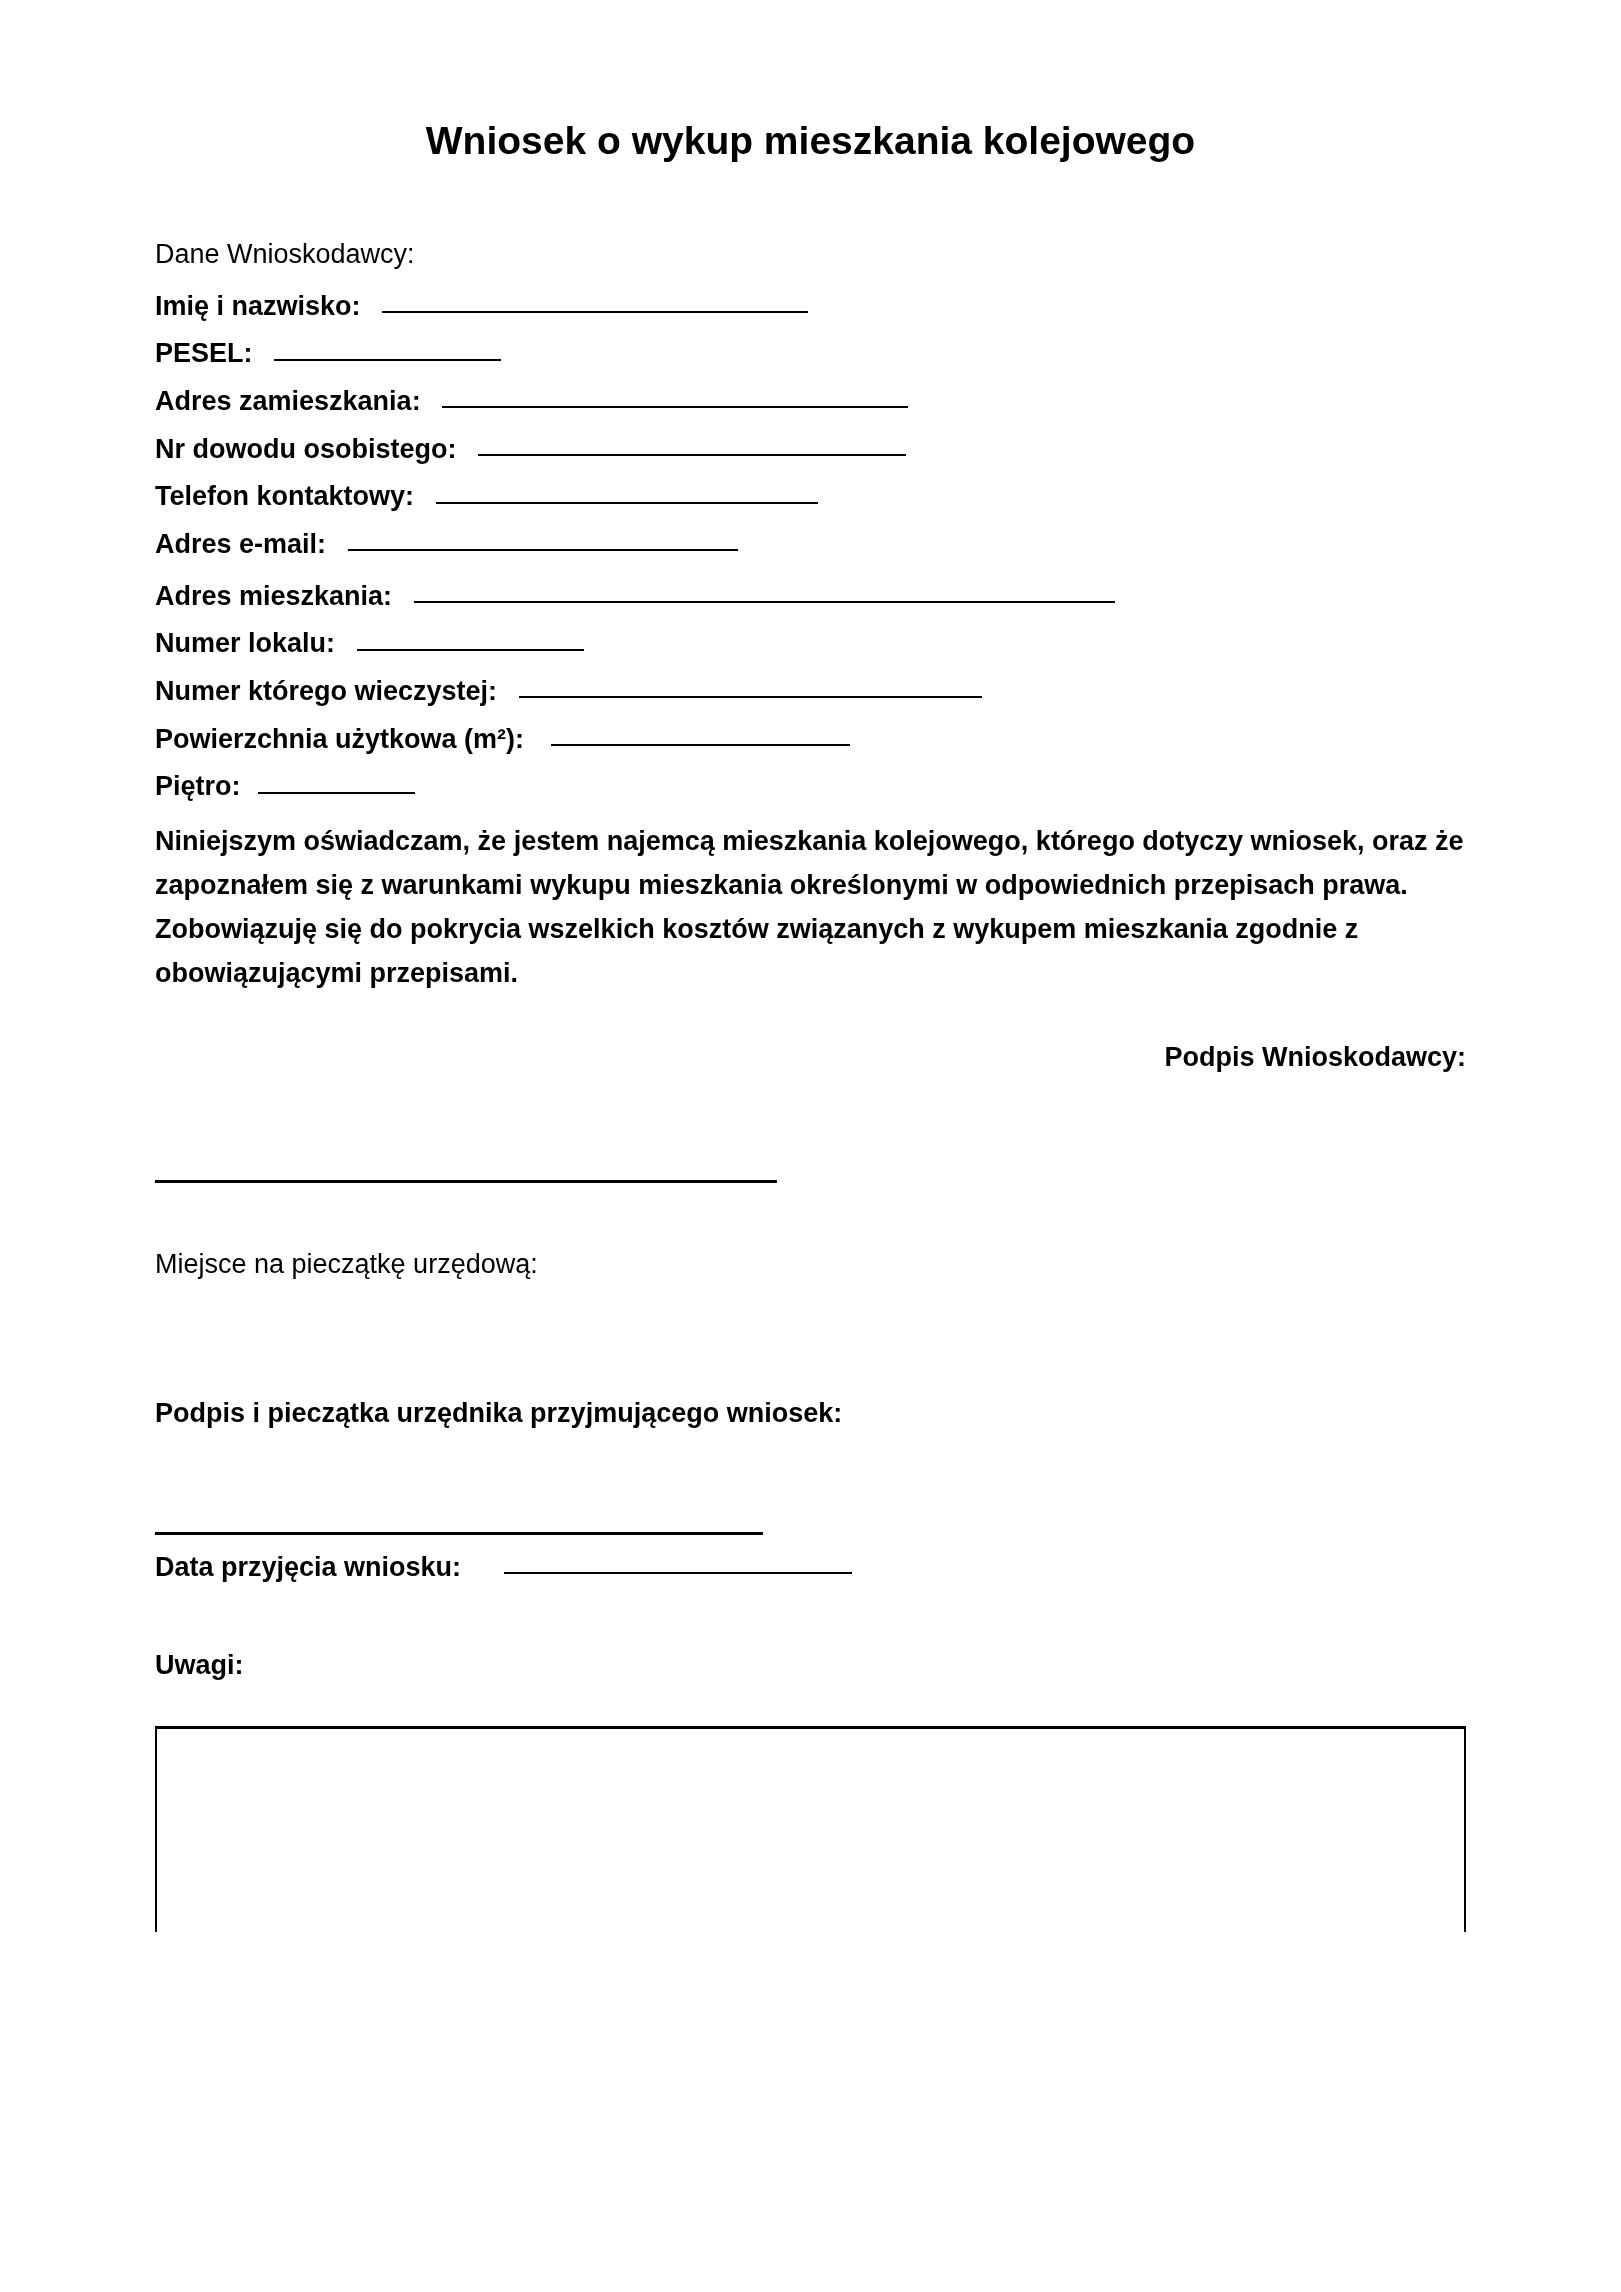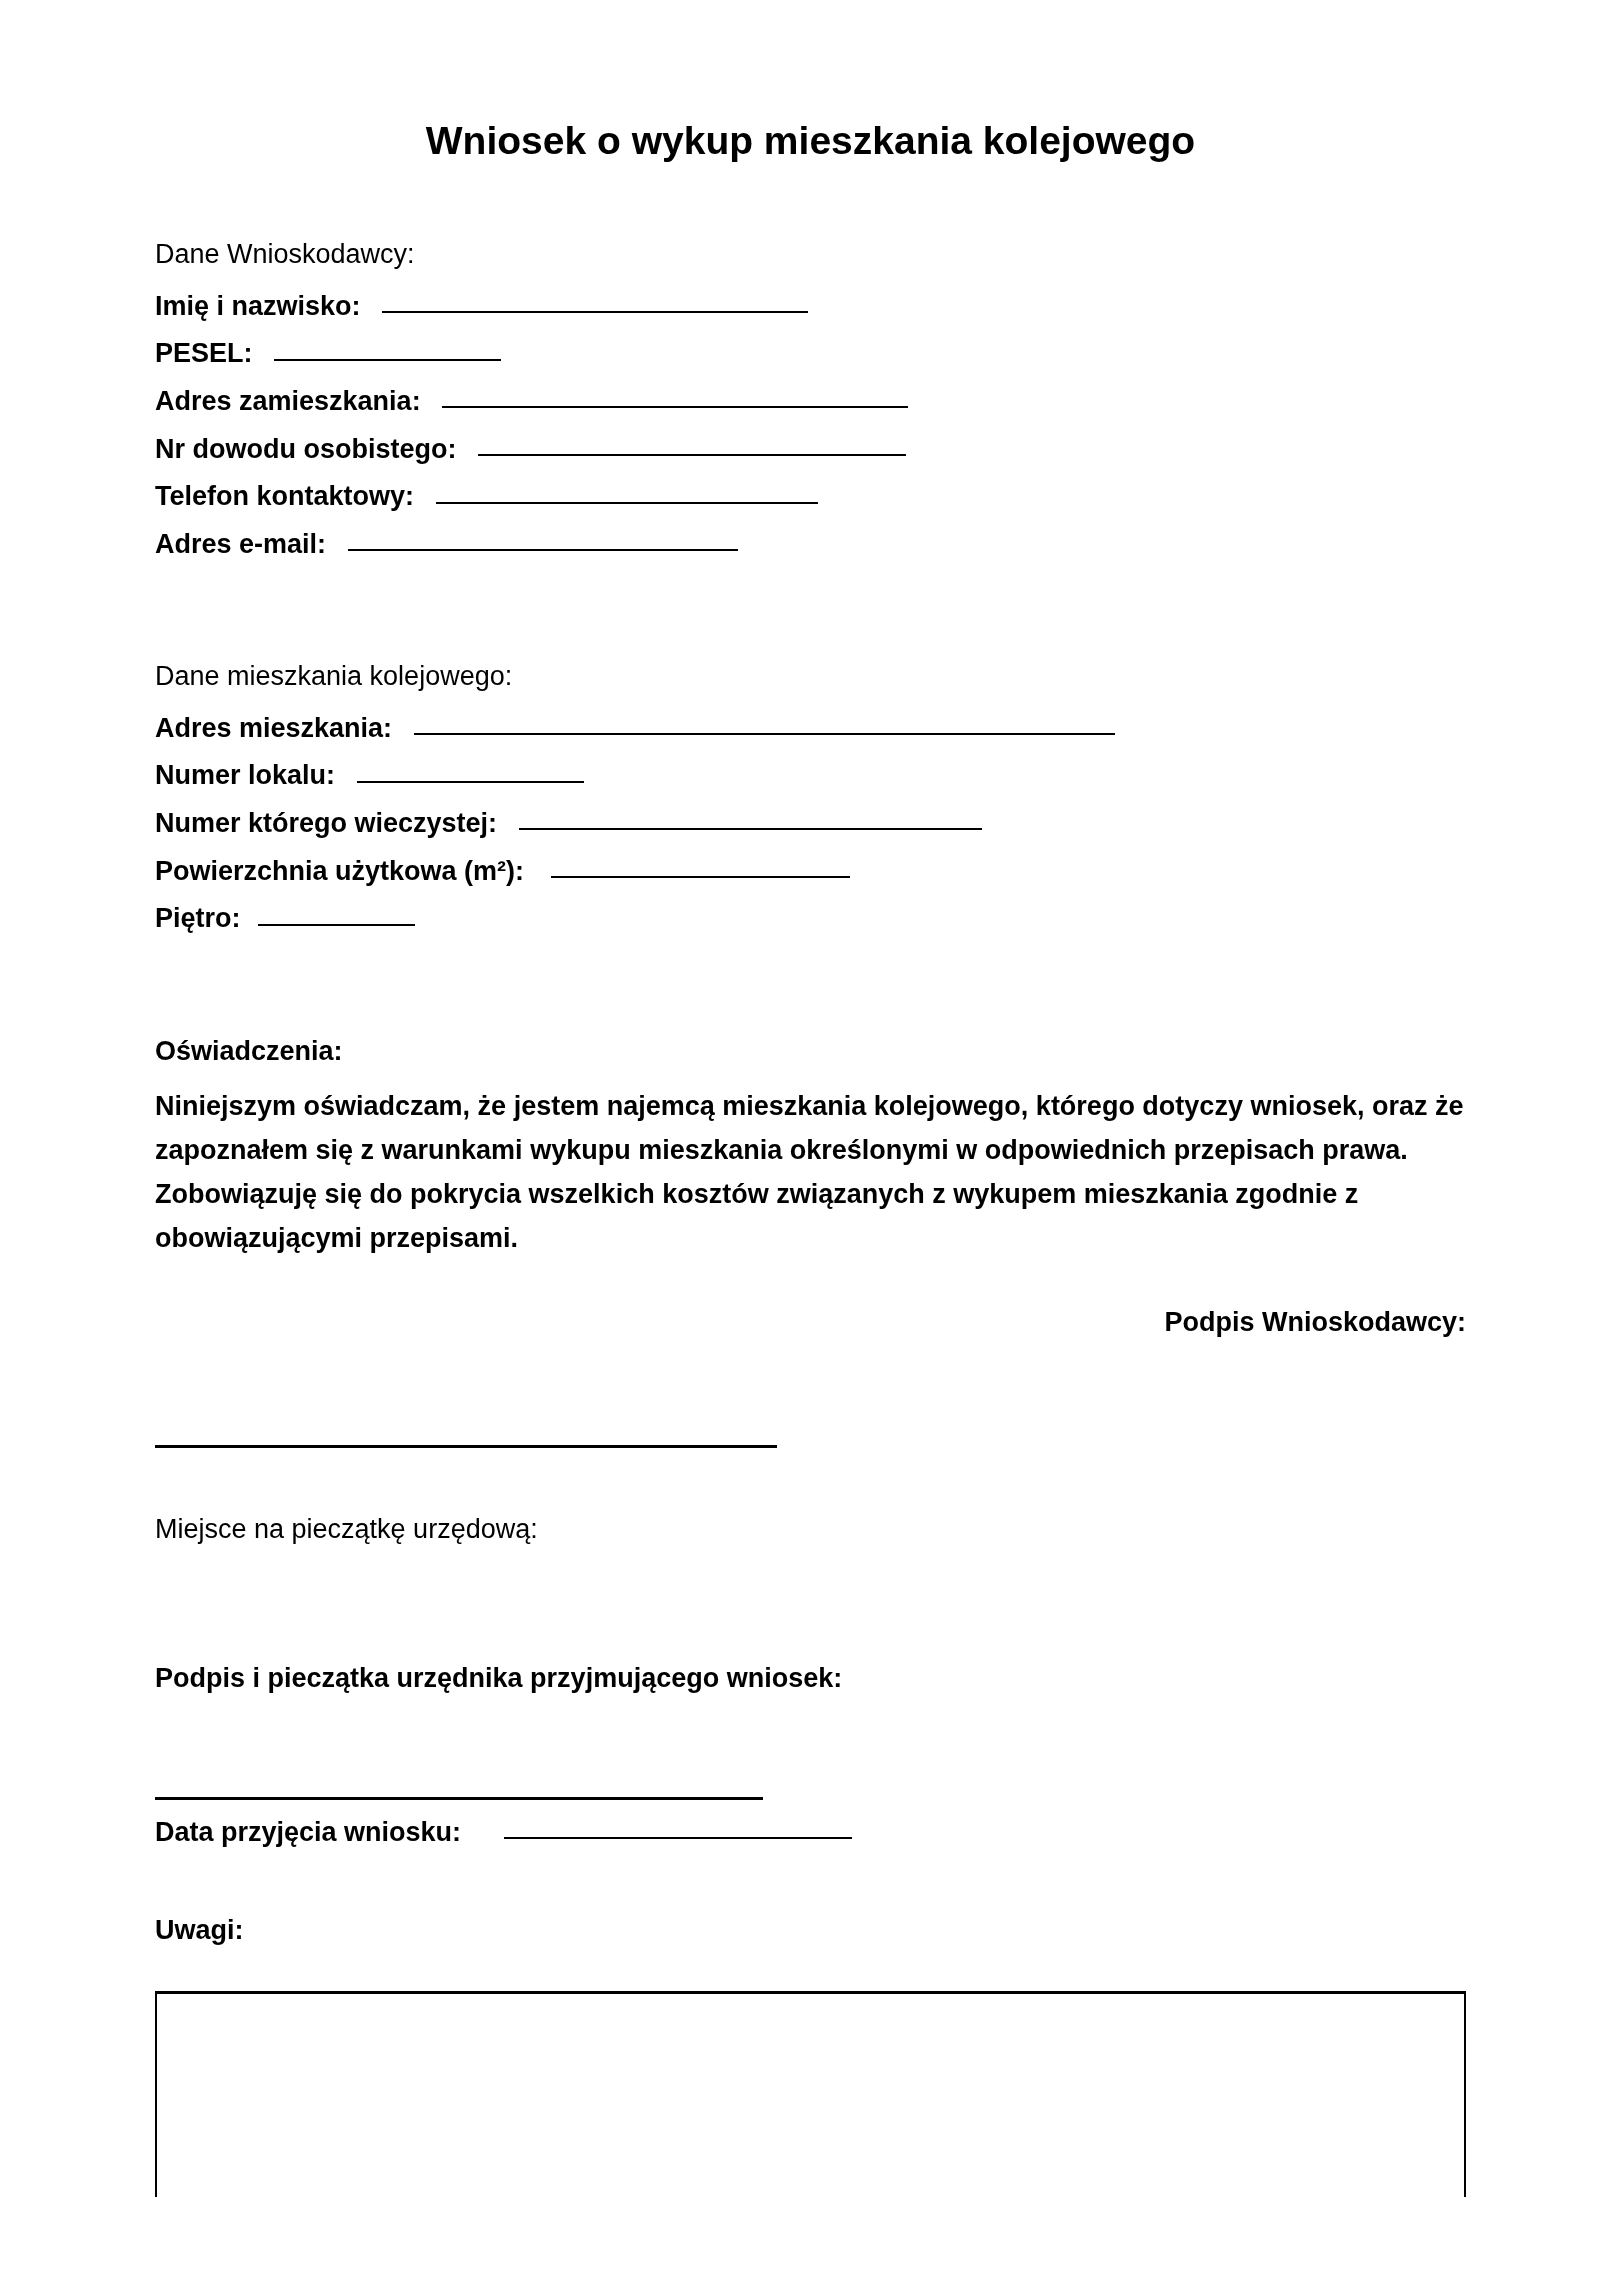--- a/index.html
+++ b/index.html
@@ -112,21 +112,20 @@
   </div>
   <div class="field-row">
     <span>Telefon kontaktowy:</span>
     <span class="blank" style="width:382px"></span>
   </div>
   <div class="field-row">
     <span>Adres e-mail:</span>
     <span class="blank" style="width:390px"></span>
   </div>
 
-  <div class="section-heading" id="apartment-heading">Dane mieszkania kolejowego:</div>
 
   <div class="field-row first">
     <span>Adres mieszkania:</span>
     <span class="blank" style="width:701px"></span>
   </div>
   <div class="field-row">
     <span>Numer lokalu:</span>
     <span class="blank" style="width:227px"></span>
   </div>
   <div class="field-row">
@@ -135,21 +134,20 @@
   </div>
   <div class="field-row">
     <span>Powierzchnia użytkowa (m²):</span>
     <span class="blank" style="width:299px;margin-left:27.4px"></span>
   </div>
   <div class="field-row">
     <span>Piętro:</span>
     <span class="blank" style="width:157px;margin-left:17.6px"></span>
   </div>
 
-  <div class="bold-heading" id="declarations-heading">Oświadczenia:</div>
   <div class="declaration-text">Niniejszym oświadczam, że jestem najemcą mieszkania kolejowego, którego dotyczy wniosek, oraz że zapoznałem się z warunkami wykupu mieszkania określonymi w odpowiednich przepisach prawa. Zobowiązuję się do pokrycia wszelkich kosztów związanych z wykupem mieszkania zgodnie z obowiązującymi przepisami.</div>
 
   <div class="bold-heading" id="applicant-signature-label">Podpis Wnioskodawcy:</div>
   <div class="signature-line" id="applicant-signature-line"></div>
 
   <div class="section-heading" id="stamp-area-label">Miejsce na pieczątkę urzędową:</div>
 
   <div class="bold-heading" id="official-signature-label">Podpis i pieczątka urzędnika przyjmującego wniosek:</div>
   <div class="signature-line" id="official-signature-line"></div>
 

